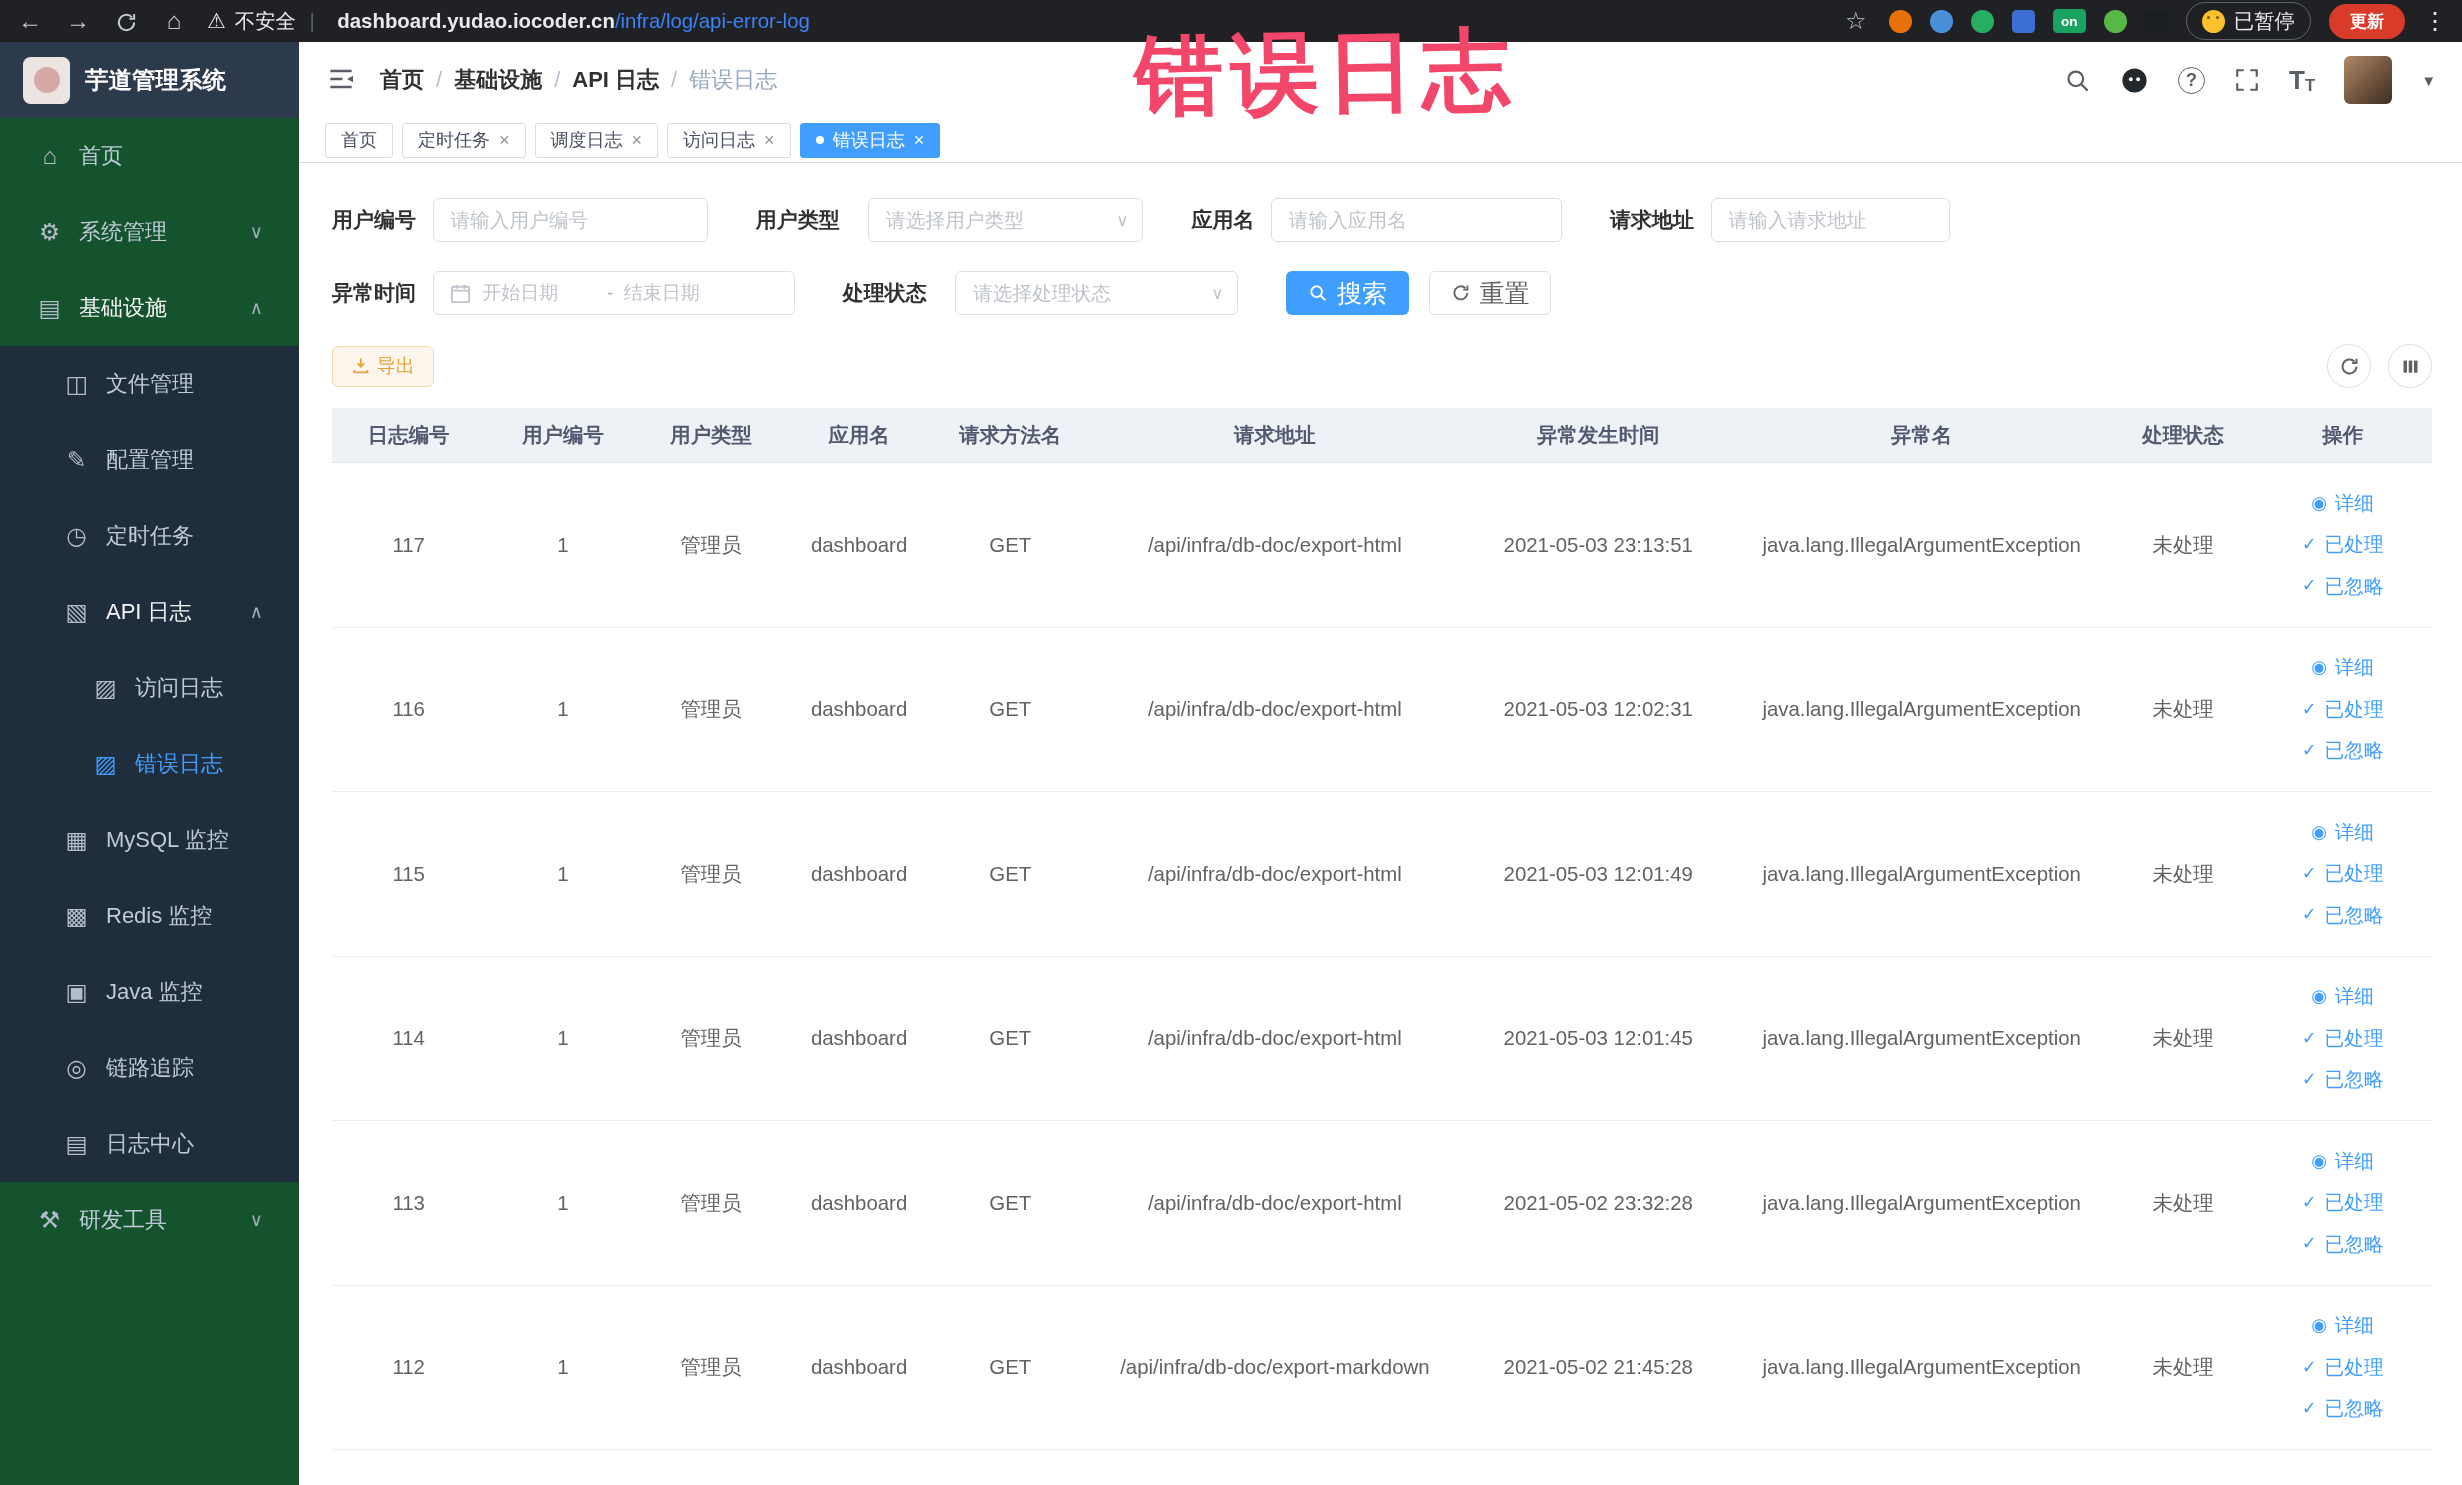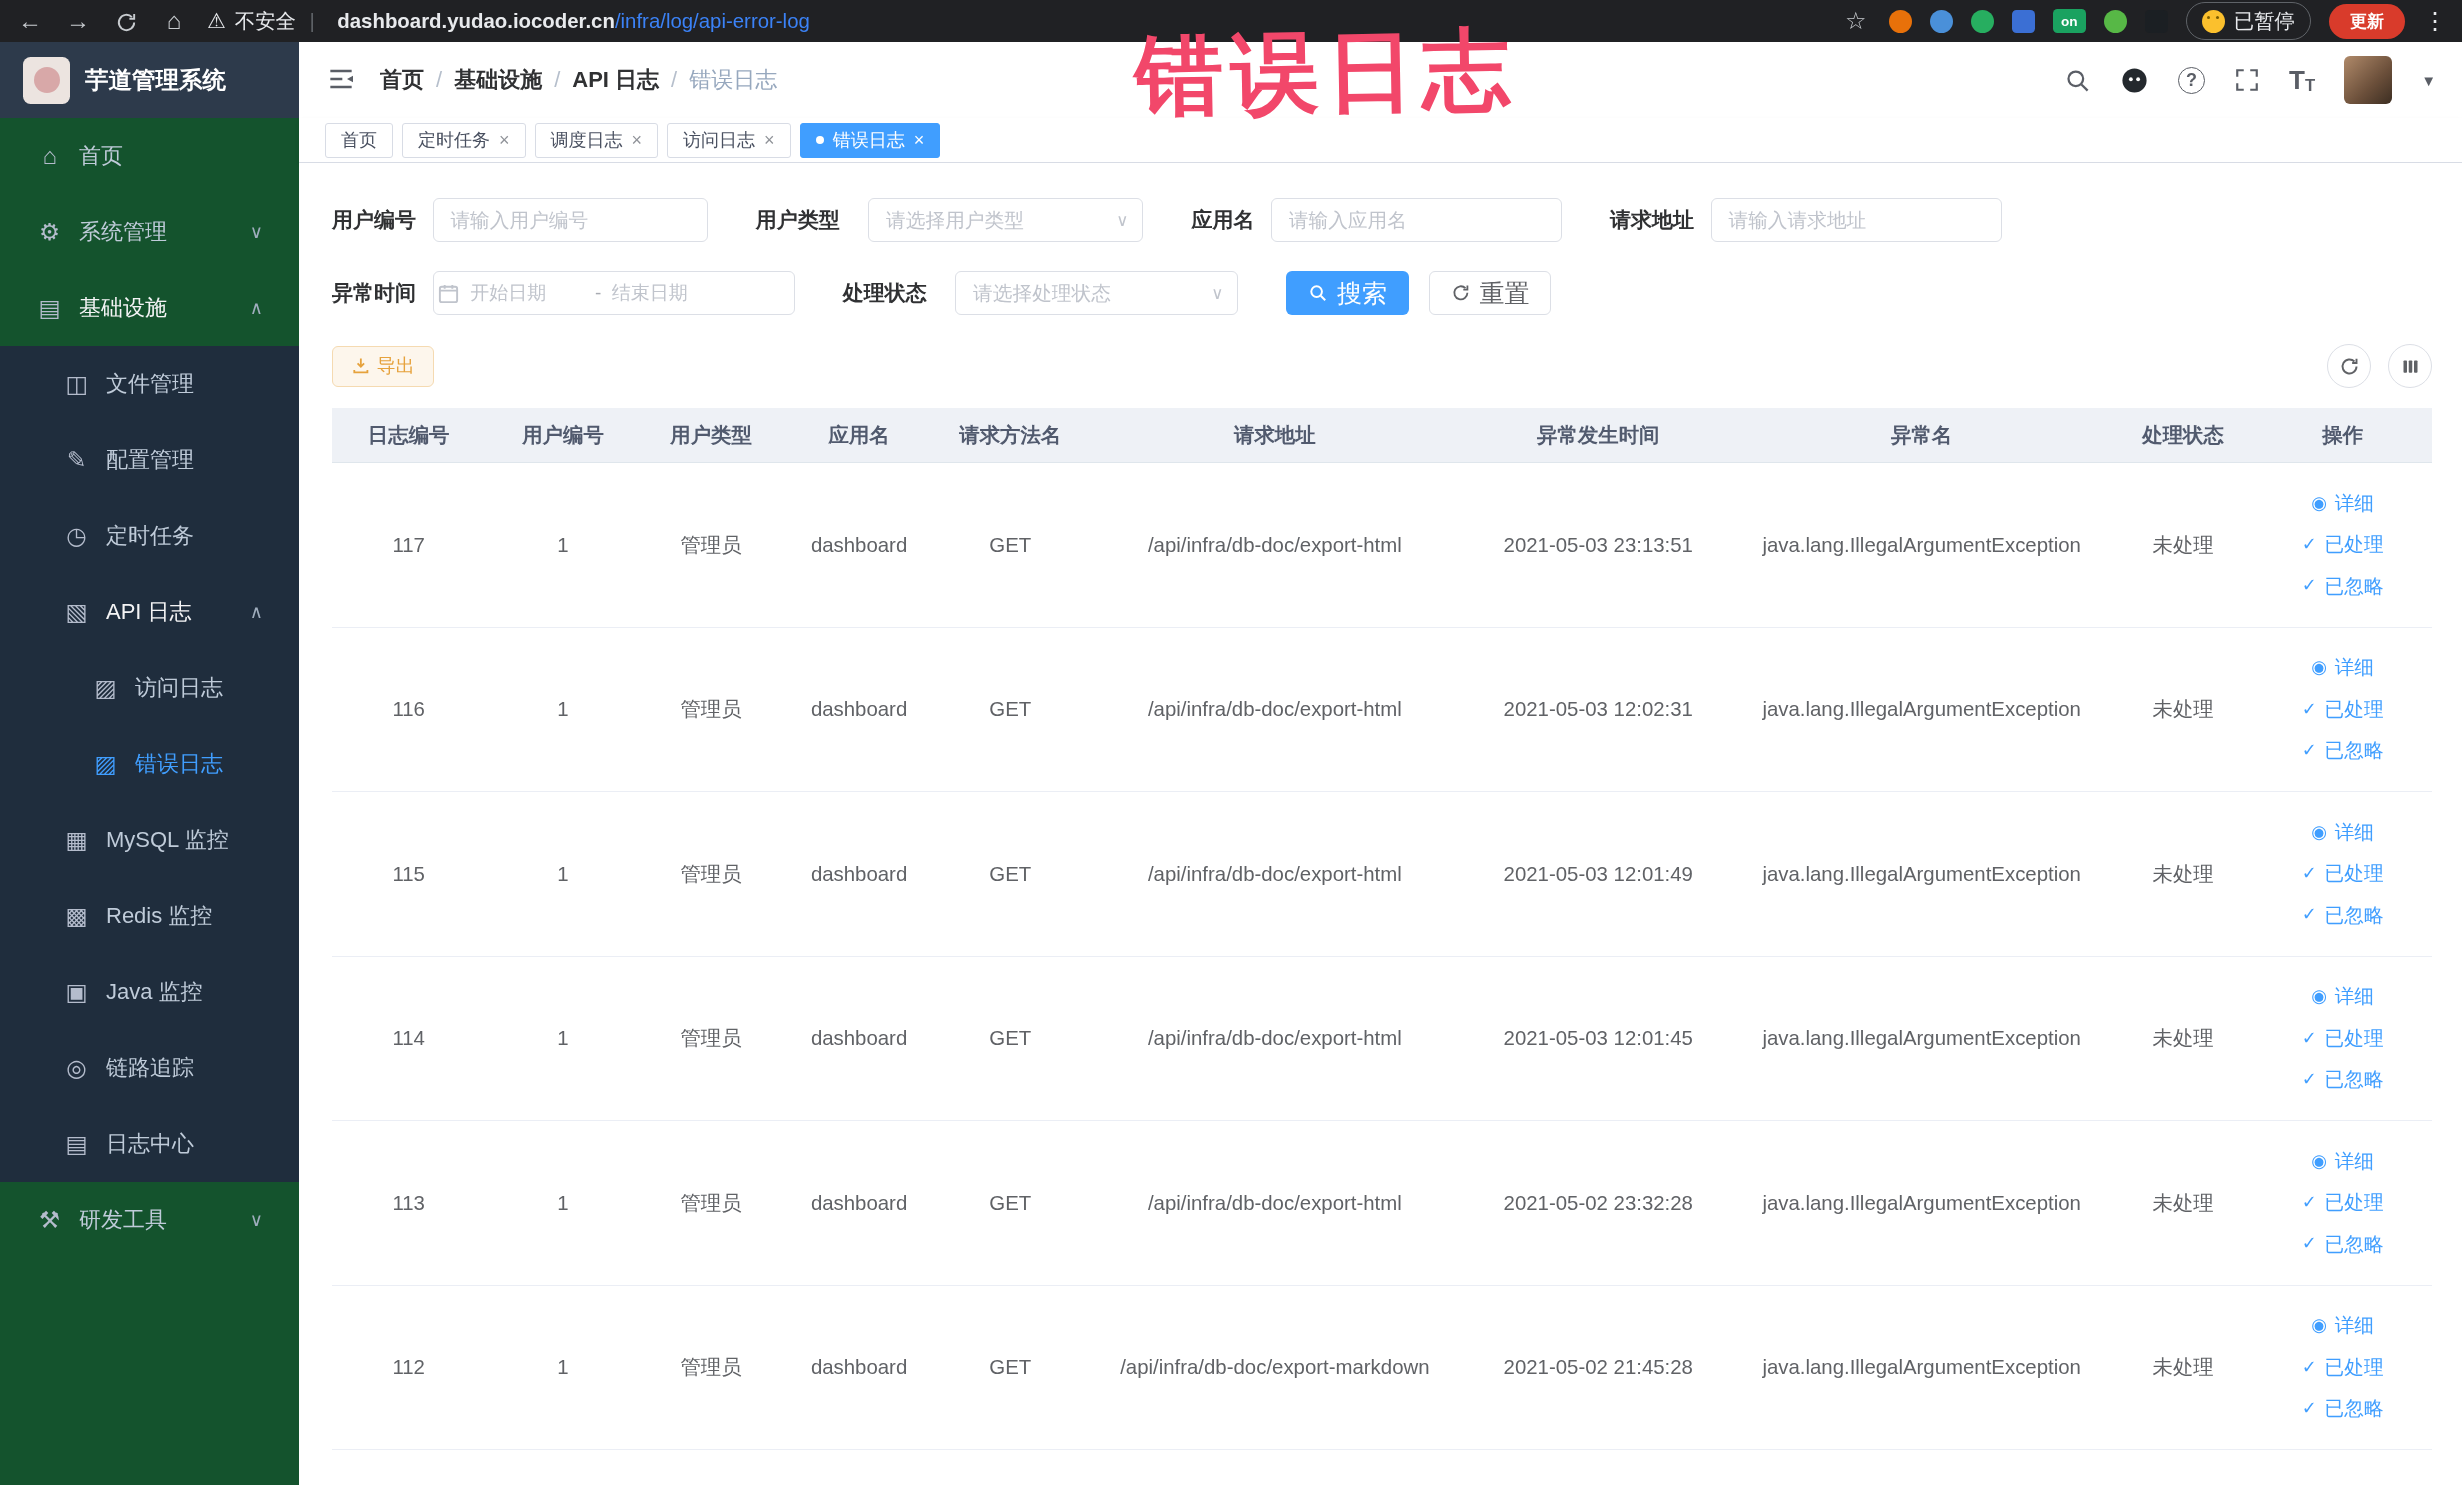--- a/index.html
+++ b/index.html
@@ -85,27 +85,27 @@
   
   .content { flex:1; padding:35px 30px 0 33px; overflow:hidden; background:#fff; }
   .filter-row { display:flex; align-items:center; margin-bottom:29px; }
   .f-group { display:flex; align-items:center; margin-right:48px; }
   .f-label { font-size:21px; font-weight:700; color:#303133; margin-right:16.7px; white-space:nowrap; }
   .f-input { height:44px; border:0.8px solid #dcdfe6; border-radius:6px; padding:0 16.7px;
     font-size:19.7px; color:#606266; background:#fff; outline:none;
     font-family:"Liberation Sans","DejaVu Sans",sans-serif;}
   .f-input::placeholder { color:#c0c4cc; }
   .w-user { width:275px; } .w-type { width:275px; } .w-app { width:291px; }
-  .w-url { width:291px; } .w-status { width:283px; }
+  .w-url { width:239px; } .w-status { width:283px; }
   .select-wrap { position:relative; display:inline-flex;padding-left:12px; }
   .select-wrap .f-input { padding-right:45px; cursor:pointer; }
   .sel-caret { position:absolute; right:15px; top:50%; transform:translateY(-50%);
     color:#c0c4cc; font-size:16.7px; pointer-events:none; }
   .date-range { display:flex; align-items:center; height:44px; border:0.8px solid #dcdfe6;
-    border-radius:6px; padding:0 3px; gap:10.6px; width:362px; background:#fff; }
+    border-radius:6px; padding:0 15px; gap:10.6px; width:362px; background:#fff; }
   .date-range input { border:none; outline:none; font-size:19px; width:114px; color:#606266;
     font-family:"Liberation Sans","DejaVu Sans",sans-serif;}
   .date-range input::placeholder { color:#c0c4cc; }
   .dr-sep { color:#a8abb2; font-size:19px; }
   .cal-ic { color:#c0c4cc; display:flex; }
 
   .btn { height:44px; border-radius:6px; font-size:25px; display:inline-flex; align-items:center;
     gap:9px; padding:0 21px; border:0.8px solid transparent; cursor:pointer; white-space:nowrap;
     font-family:"Liberation Sans","DejaVu Sans",sans-serif;}
   .btn-primary { background:#409eff; color:#fff; }

